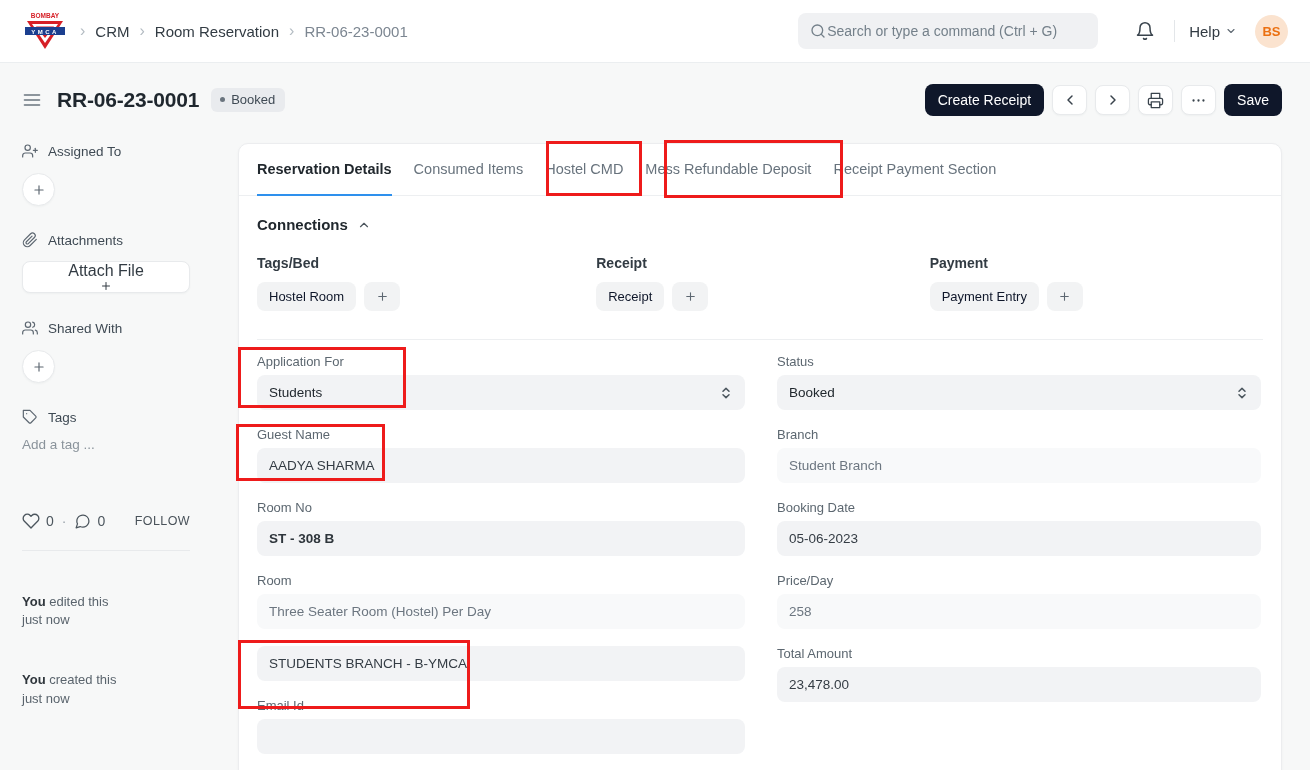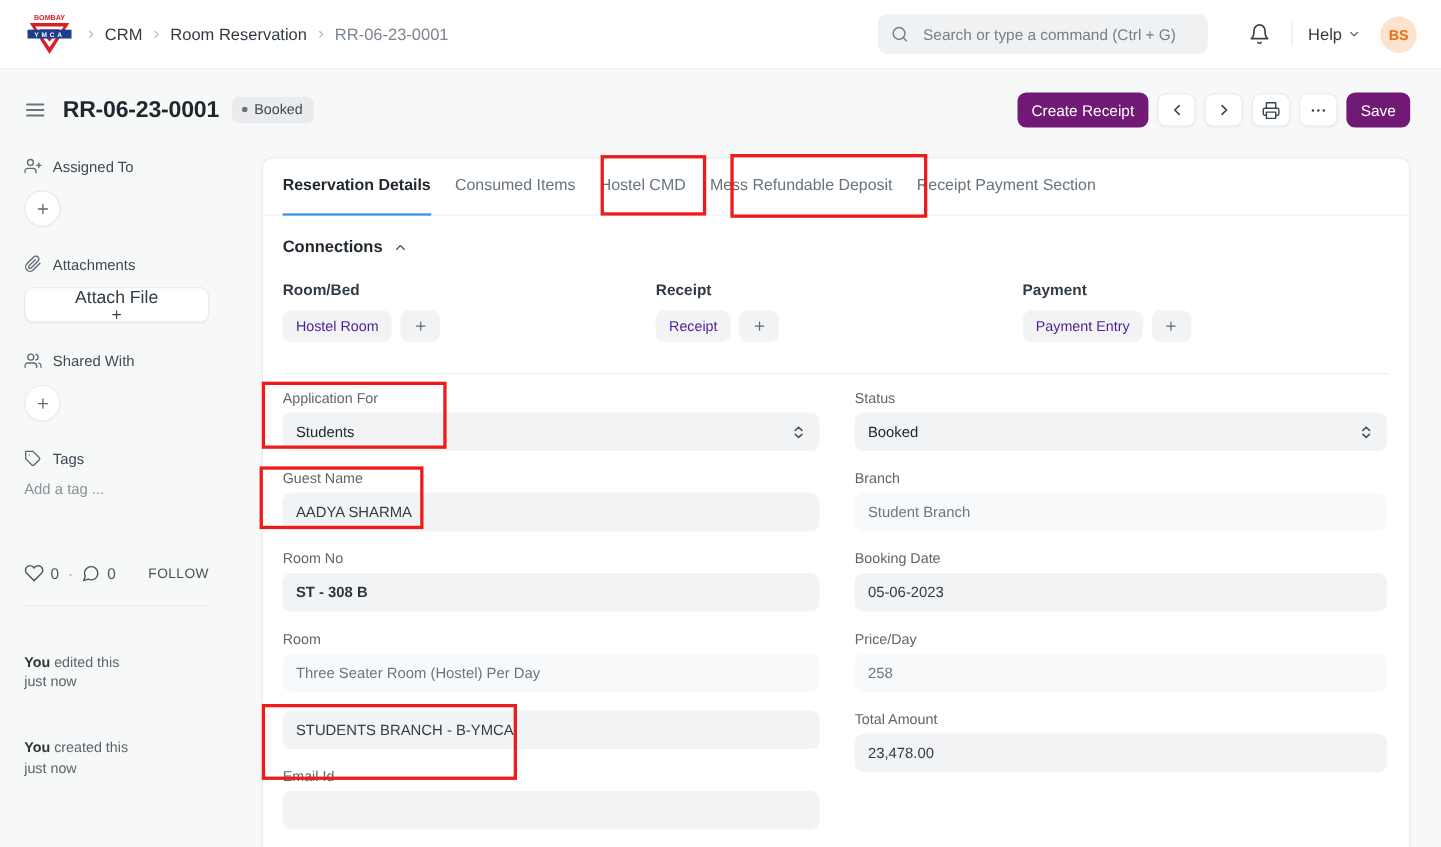--- a/index.html
+++ b/index.html
@@ -10,41 +10,41 @@
   
   .navbar { position:absolute; top:0; left:0; width:1310px; height:63px; background:#fff;
             border-bottom:1px solid #ebeef0; display:flex; align-items:center; padding:0 22px; }
   .logo { width:46px; height:46px; display:flex; align-items:center; justify-content:center; cursor:pointer; }
   .breadcrumb { display:flex; align-items:center; gap:10px; margin-left:12px; font-size:15px; }
   .crumb-sep { color:#b4bcc3; font-size:16px; }
   .crumb { color:#323b43; cursor:pointer; }
   .crumb.current { color:#7c8691; cursor:default; }
   .nav-spacer { flex:1; }
   .searchbar { width:300px; height:36px; background:#f0f1f3; border-radius:8px; display:flex;
-               align-items:center; gap:13px; padding:0 12px; color:#74808a; font-size:14px; cursor:text; }
+               align-items:center; gap:1px; padding:0 12px; color:#74808a; font-size:14px; cursor:text; }
   .searchbar svg { flex:none; }
   .bell-btn { margin-left:32px; width:30px; height:30px; display:flex; align-items:center; justify-content:center;
               cursor:pointer; color:#39434c; }
   .nav-divider { width:1px; height:22px; background:#e3e6e9; margin:0 14px; }
   .help-menu { display:flex; align-items:center; gap:5px; font-size:15px; color:#323b43; cursor:pointer; }
   .avatar { margin-left:18px; width:33px; height:33px; border-radius:50%; background:#fbe3cf; color:#eb7011;
             font-size:13px; font-weight:bold; display:flex; align-items:center; justify-content:center; cursor:pointer; }
 
   
   .page-header { position:absolute; top:78px; left:0; width:1310px; height:44px; display:flex;
                  align-items:center; padding:0 28px 0 22px; }
   .burger { color:#6a747e; cursor:pointer; display:flex; margin-right:15px; }
   .doc-title { font-size:21px; font-weight:bold; color:#1f272e; letter-spacing:-0.2px; }
   .status-badge { margin-left:12px; background:#e9ebee; color:#3f4a54; font-size:13px; border-radius:6px;
                   padding:4px 10px 5px 9px; display:flex; align-items:center; gap:6px; }
   .status-badge .dot { width:5px; height:5px; border-radius:50%; background:#6a747e; display:inline-block; }
   .header-actions { margin-left:auto; display:flex; align-items:center; gap:8px; }
   .btn { height:30px; border-radius:8px; display:flex; align-items:center; justify-content:center;
          font-size:14px; cursor:pointer; user-select:none; }
-  .btn-primary { background:#701a75; color:#fff; padding:16px 13px; }
+  .btn-primary { background:#0f172a; color:#fff; padding:16px 13px; }
   .btn-icon { background:#fff; border:1px solid #e8eaec; width:35px; color:#39434c;
               box-shadow:0 1px 2px rgba(25,39,52,0.04); }
 
   
   .sidebar { position:absolute; top:143px; left:22px; width:170px; }
   .side-label { display:flex; align-items:center; gap:10px; font-size:13.5px; color:#3f4a54; font-weight:500; }
   .side-label svg { color:#5d6771; flex:none; }
   .circle-add { margin:14px 0 0; width:33px; height:33px; border-radius:50%; background:#fff;
                 border:1px solid #e8eaec; display:flex; align-items:center; justify-content:center;
                 color:#5d6771; cursor:pointer; box-shadow:0 1px 2px rgba(25,39,52,0.04); }
@@ -75,21 +75,21 @@
   .connections { padding:20px 18px 0; }
   .conn-head { display:flex; align-items:center; gap:9px; cursor:pointer; }
   .conn-title { font-size:15px; font-weight:bold; color:#21282e; }
   .conn-head svg { color:#4c565e; }
   .conn-groups { margin-top:22px; display:flex; }
   .conn-group { width:342px; }
   .conn-group:first-child { width:348px; }
   .conn-group-title { font-size:14px; font-weight:bold; color:#323b43; }
   .conn-links { margin-top:11px; display:flex; gap:8px; }
   .pill { height:29px; background:#f2f3f4; border-radius:8px; padding:0 12px; font-size:13px;
-          color:#4c1d95; display:flex; align-items:center; cursor:pointer; }
+          color:#0f172a; display:flex; align-items:center; cursor:pointer; }
   .pill-add { width:36px; padding:0; justify-content:center; color:#5d6771; }
   .card-divider { margin-top:28px; height:1px; background:#edeff1; }
 
   
   .form-grid { padding:14px 22px 0 18px; display:grid; grid-template-columns:488px 484px; column-gap:32px; }
   .field-group { margin-bottom:17px; }
   .field-label { font-size:13px; color:#5c6770; margin-bottom:6px; }
   .field-input { height:35px; background:#f2f3f5; border-radius:8px; padding:0 12px; font-size:13.5px;
                  color:#343c44; display:flex; align-items:center; cursor:text; }
   .field-input.select { justify-content:space-between; cursor:pointer; color:#21282e; }
@@ -295,21 +295,21 @@
 
     <div class="connections">
       <div class="conn-head">
         <span class="conn-title">Connections</span>
         <svg width="14" height="14" viewBox="0 0 24 24" fill="none" stroke="currentColor" stroke-width="2" stroke-linecap="round" stroke-linejoin="round">
             <polyline points="18 15 12 9 6 15"></polyline>
           </svg>
       </div>
       <div class="conn-groups">
         <div class="conn-group">
-          <div class="conn-group-title">Room/Bed</div>
+          <div class="conn-group-title">Tags/Bed</div>
           <div class="conn-links">
             <span class="pill">Hostel Room</span>
             <span class="pill pill-add">
               <svg width="13" height="13" viewBox="0 0 24 24" fill="none" stroke="currentColor" stroke-width="2" stroke-linecap="round">
                   <line x1="12" y1="5" x2="12" y2="19"></line>
                   <line x1="5" y1="12" x2="19" y2="12"></line>
                 </svg>
             </span>
           </div>
         </div>

